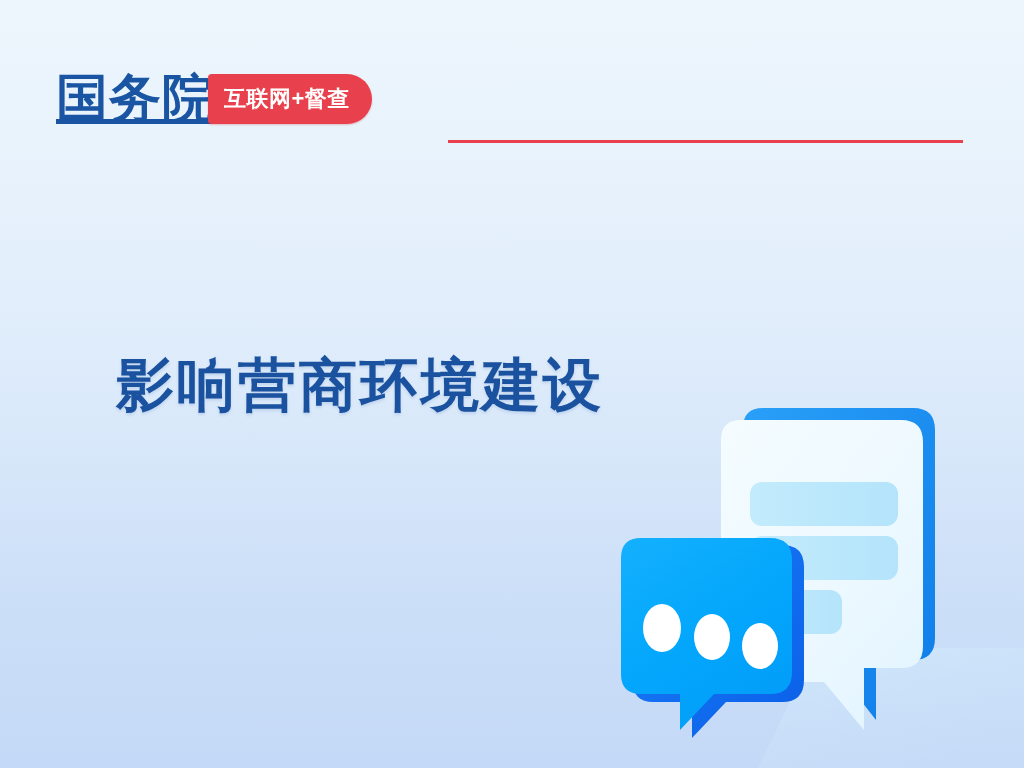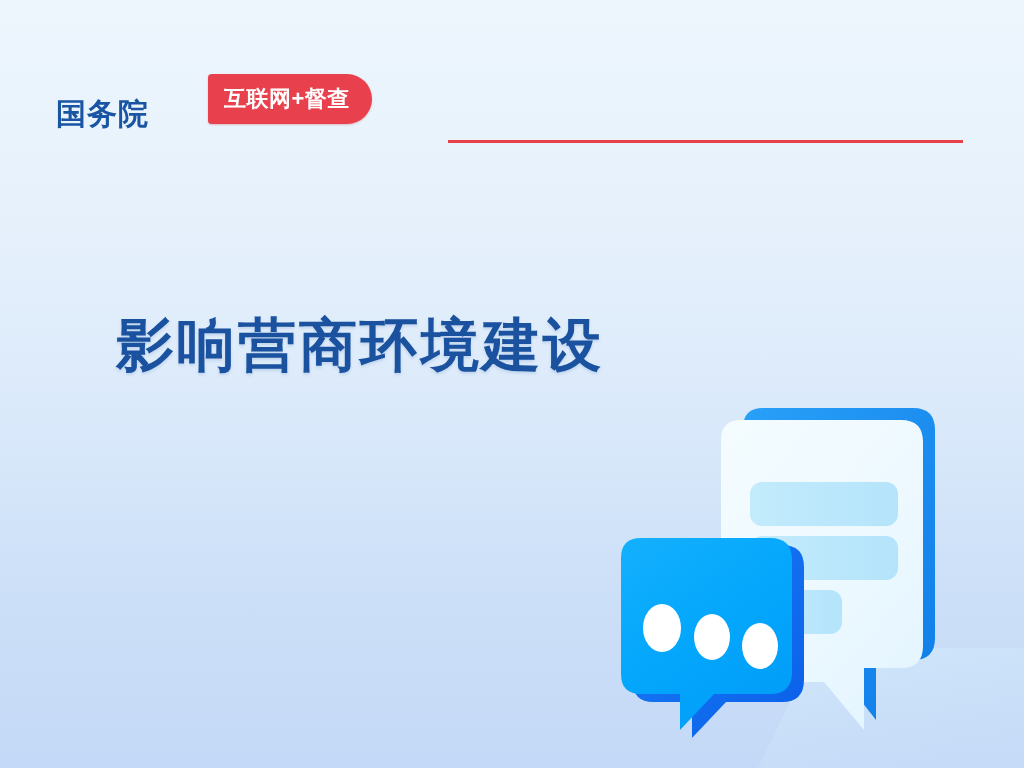--- a/index.html
+++ b/index.html
@@ -31,27 +31,28 @@
     position: absolute;
     left: 0;
     top: 70px;
     width: 1024px;
     height: 72px;
   }
 
   .brand-name {
     position: absolute;
     left: 56px;
-    top: 16px;
-    font-size: 30px;
+    top: 0px;
+    font-size: 52px;
     font-weight: 700;
     letter-spacing: 1px;
     line-height: 56px;
     color: #1a55a3;
     white-space: nowrap;
+    text-decoration: underline;
   }
 
   .brand-badge {
     position: absolute;
     left: 208px;
     top: 4px;
     height: 50px;
     padding: 0 22px 0 16px;
     display: flex;
     align-items: center;
@@ -86,20 +87,21 @@
     text-align: center;
   }
   .title-line {
     font-size: 58px;
     font-weight: 700;
     color: #1a52a0;
     letter-spacing: 3px;
     line-height: 80px;
     white-space: nowrap;
     text-shadow: 0 2px 3px rgba(90, 130, 190, 0.22);
+    margin-top: 40px;
   }
 
   
   .illustration {
     position: absolute;
     left: 608px;
     right: 0;
     top: 390px;
     width: 416px;
     height: 378px;

